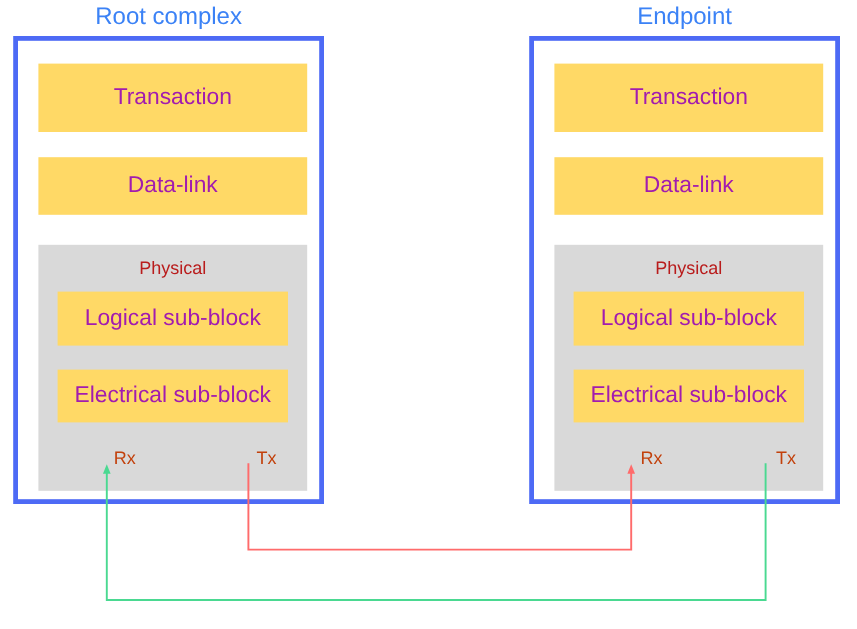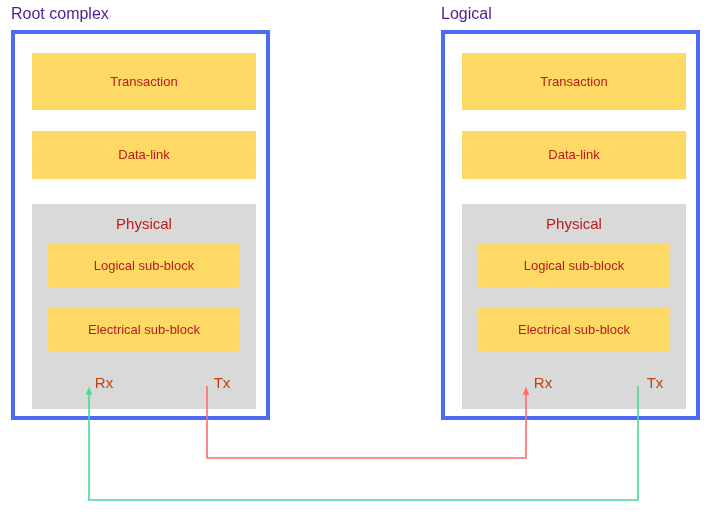--- a/index.html
+++ b/index.html
@@ -13,42 +13,43 @@
   #canvas {
     position: relative;
     width: 714px;
     height: 524px;
     background: #ffffff;
     overflow: hidden;
   }
 
   .device-title {
     position: absolute;
-    font-size: 16px;
-    color: #4c1d95;
+    font-size: 20px;
+    color: #3b82f6;
+    text-align: center;
     white-space: nowrap;
     line-height: 20px;
   }
 
   .device-frame {
     position: absolute;
     box-sizing: border-box;
     border: 4px solid #4d6af5;
     background: #ffffff;
   }
 
   .layer-box {
     position: absolute;
     box-sizing: border-box;
     background: #ffd966;
     display: flex;
     align-items: center;
     justify-content: center;
-    color: #b91c1c;
-    font-size: 13px;
+    color: #a21caf;
+    font-size: 19px;
     line-height: 18px;
     white-space: nowrap;
   }
 
   .phy-box {
     position: absolute;
     box-sizing: border-box;
     background: #d9d9d9;
   }
 
@@ -101,21 +102,21 @@
       <div class="layer-box" style="left:16px; top:39px; width:192px; height:45px;">Logical sub-block</div>
 
       <div class="layer-box" style="left:16px; top:104px; width:192px; height:44px;">Electrical sub-block</div>
 
       <div class="port-label" style="left:72px; top:170px;">Rx</div>
 
       <div class="port-label" style="left:190px; top:170px;">Tx</div>
     </div>
   </div>
 
-  <div class="device-title" style="left:441px; top:4px; width:259px;">Logical</div>
+  <div class="device-title" style="left:441px; top:4px; width:259px;">Endpoint</div>
 
   <div class="device-frame" style="left:441px; top:30px; width:259px; height:390px;">
 
     <div class="layer-box" style="left:17px; top:19px; width:224px; height:57px;">Transaction</div>
 
     <div class="layer-box" style="left:17px; top:97px; width:224px; height:48px;">Data-link</div>
 
     <div class="phy-box" style="left:17px; top:170px; width:224px; height:205px;">
 
       <div class="phy-title" style="top:11px;">Physical</div>

